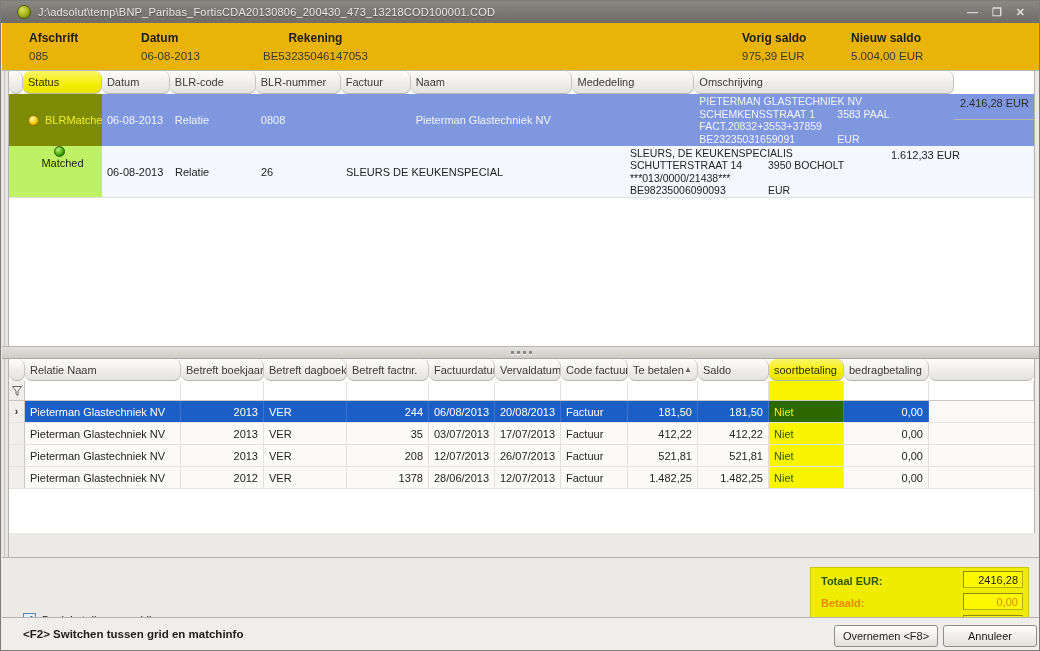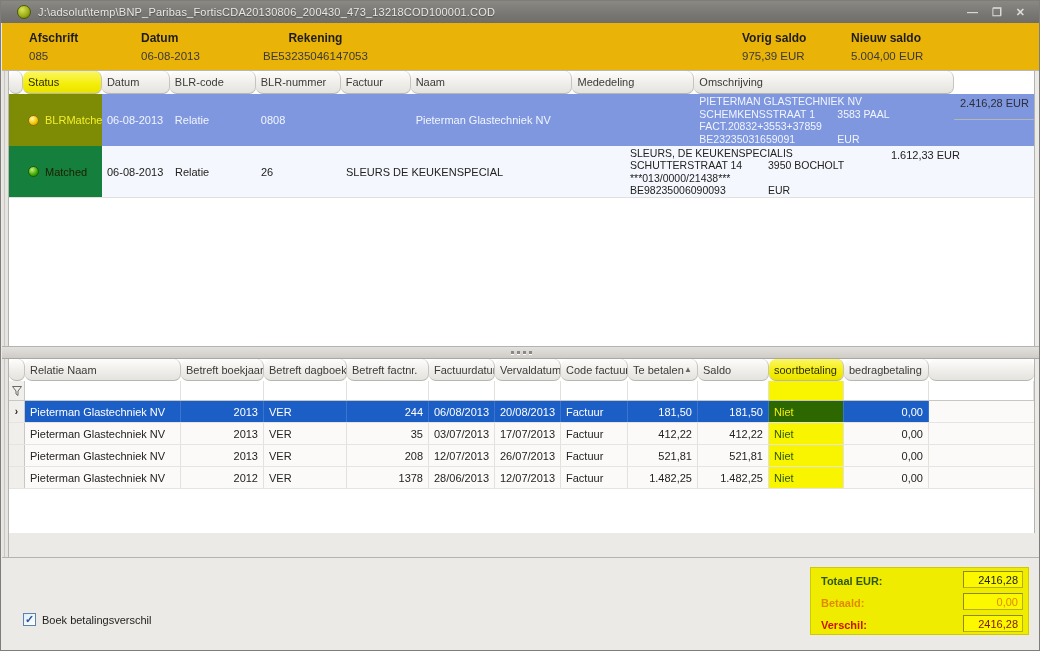--- a/index.html
+++ b/index.html
@@ -40,21 +40,21 @@
   .tgrid { position:absolute; top:70px; left:8px; width:1026px; height:275px; background:#ffffff; border-right:1px solid #b5b3af; }
   .tgrid .hrow { display:flex; height:23px; }
   .trow { display:flex; height:52px; }
   .trow .cell { border-right:none; }
   .c-ind{width:14px;} .c-status{width:79px;} .c-datum{width:68px;} .c-blrc{width:86px;}
   .c-blrn{width:85px;} .c-fact{width:70px;} .c-naam{width:162px;} .c-mede{width:122px;}
   .c-oms{width:260px;} .c-bedr{width:80px;}
   .row-sel { background:#7e97de; color:#f2f5ff; }
   .row-alt { background:#f4f7fd; color:#222220; border-bottom:1px solid #e2e0dc; }
   .status-cell-sel { background:#7d8c04; color:#f4ee2a; }
-  .status-cell-match { background:#15803d; color:#1d1d00; }
+  .status-cell-match { background:#bef264; color:#1d1d00;flex-direction:column; }
   .hdr-status-hl { background:linear-gradient(180deg,#fbf66a 0%,#f4ee07 60%,#e8e200 100%); color:#2c2c00; }
   .sphere { width:11px; height:11px; border-radius:50%; margin-right:6px; flex:none; }
   .sphere-yellow { background:radial-gradient(circle at 35% 30%, #fff8a8, #f0c400 60%, #b98900); border:1px solid #8f6e00;}
   .sphere-green { background:radial-gradient(circle at 35% 30%, #c2f17e, #3ea803 60%, #1f6e00); border:1px solid #1c5c00;}
   .oms-cell { flex-direction:column; align-items:flex-start; justify-content:center; line-height:12.5px; font-size:10.5px; }
   .oms-line { display:flex; width:100%; }
   .oms-left { width:138px; flex:none; }
   .bedrag-cell { align-items:flex-start; padding-top:3px; justify-content:flex-end; }
   .bedrag-sel { color:#2e2e38; }
 
@@ -357,14 +357,19 @@
       <div class="t-box val-diff" style="top:47px;">2416,28</div>
     </div>
     <div class="chk-row">
       <div class="checkbox">
           <span>✓</span>
         </div>
       <span class="chk-label">Boek betalingsverschil</span>
     </div>
   </div>
 
+  <div class="footer">
+    <div class="hint">&lt;F2&gt; Switchen tussen grid en matchinfo</div>
+    <div class="btn btn-overnemen">Overnemen &lt;F8&gt;</div>
+    <div class="btn btn-annuleer">Annuleer</div>
+  </div>
 
 </div>
 
 </body></html>

